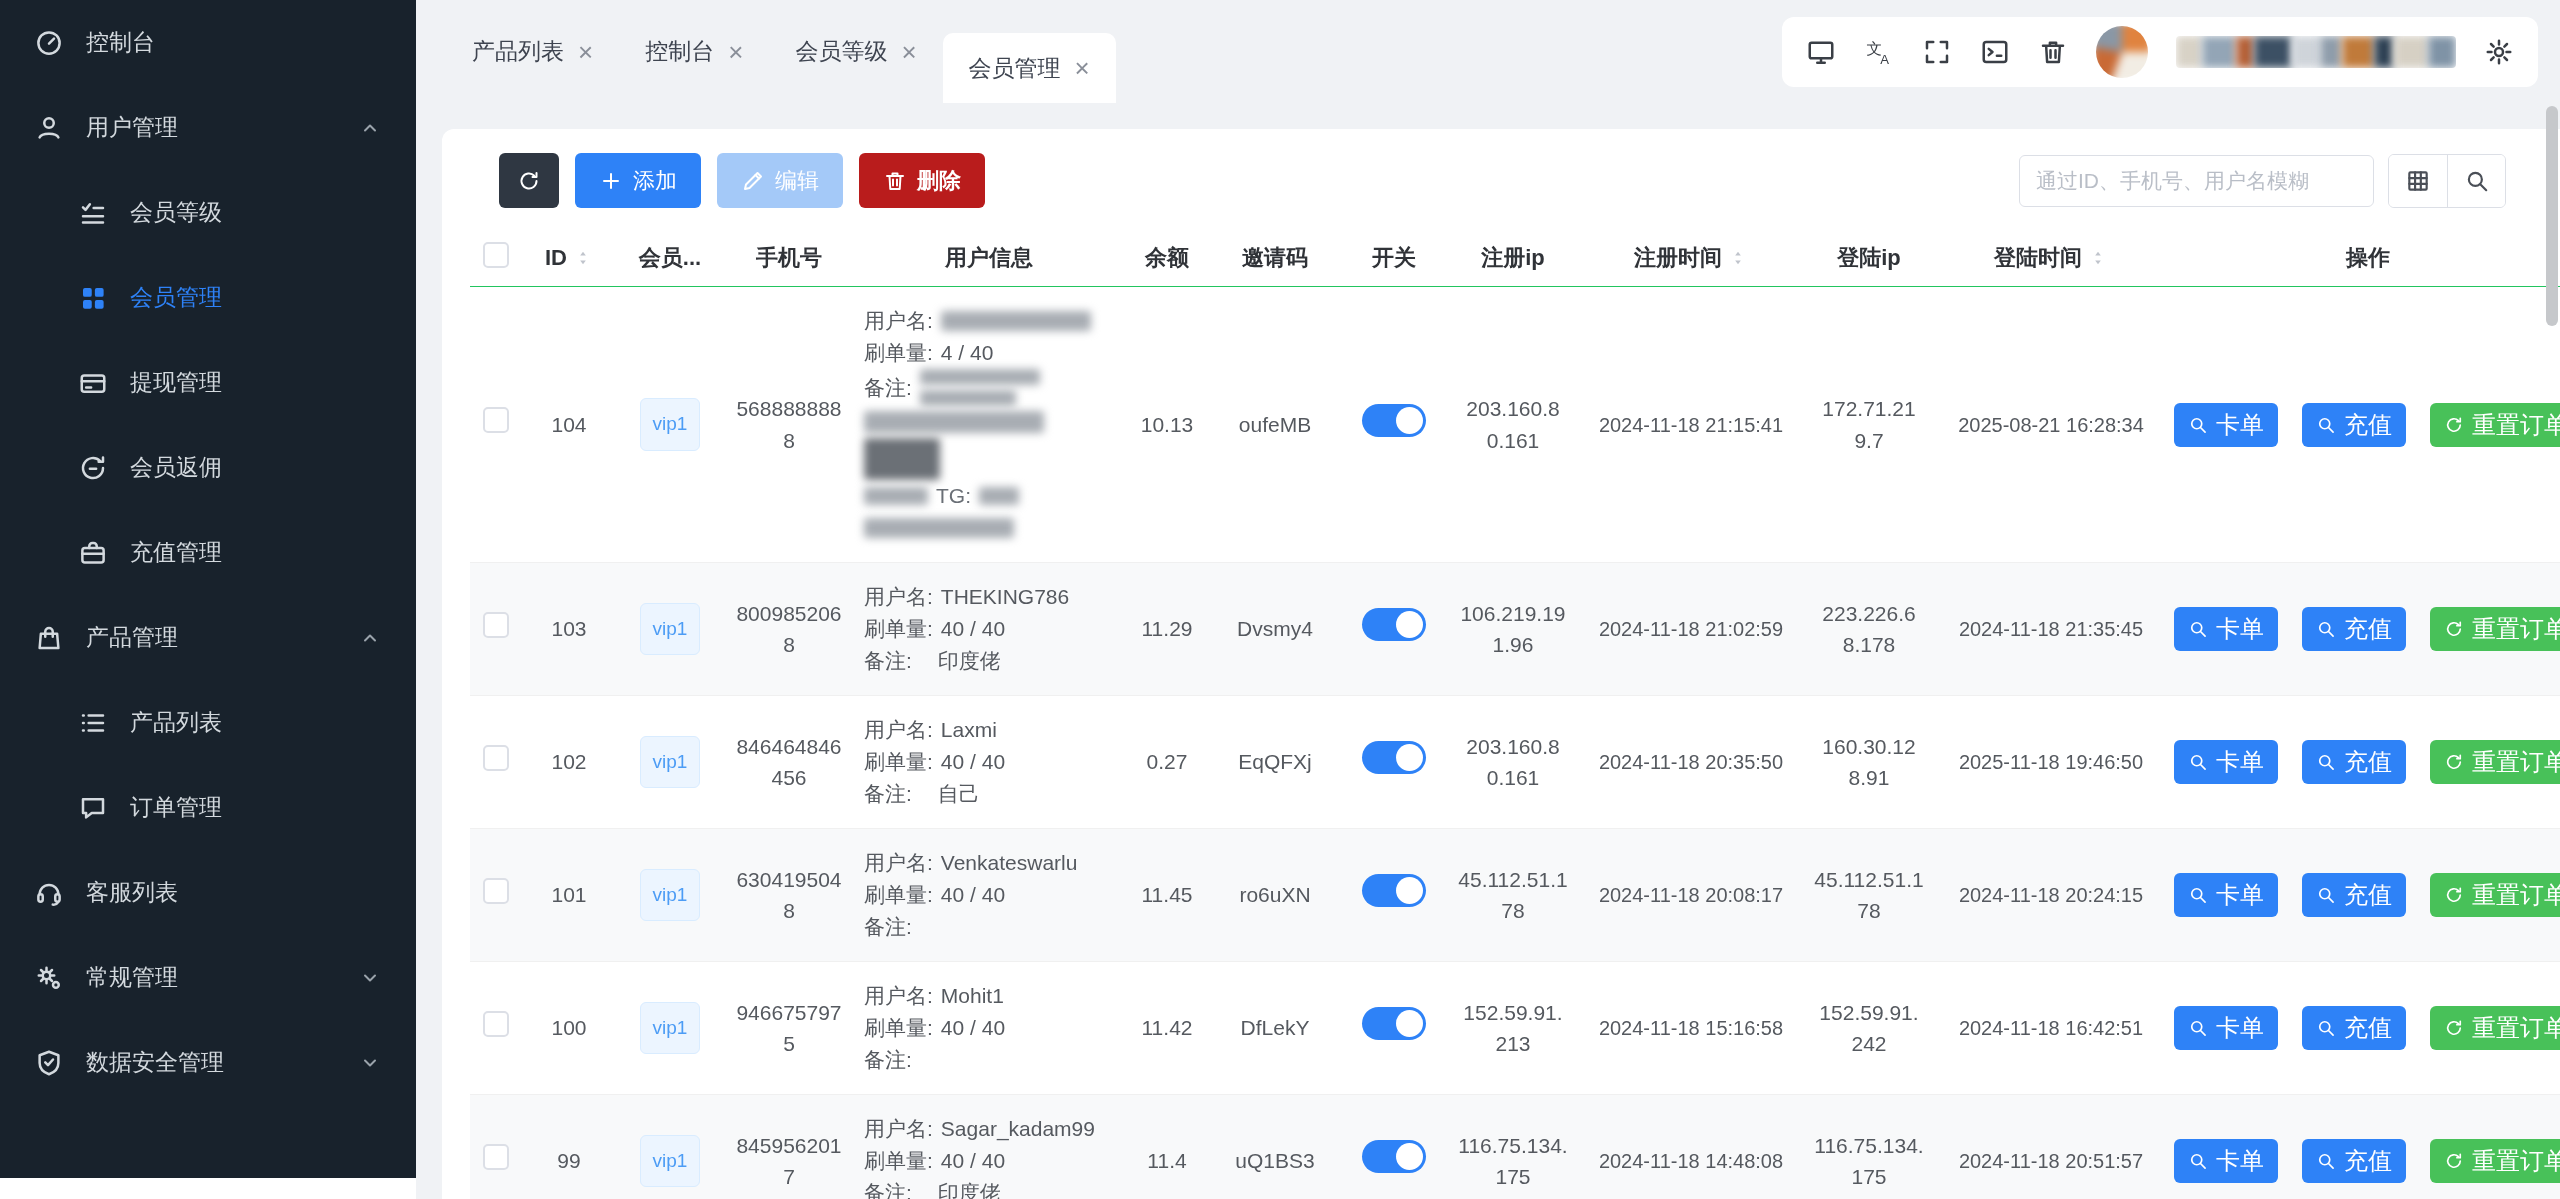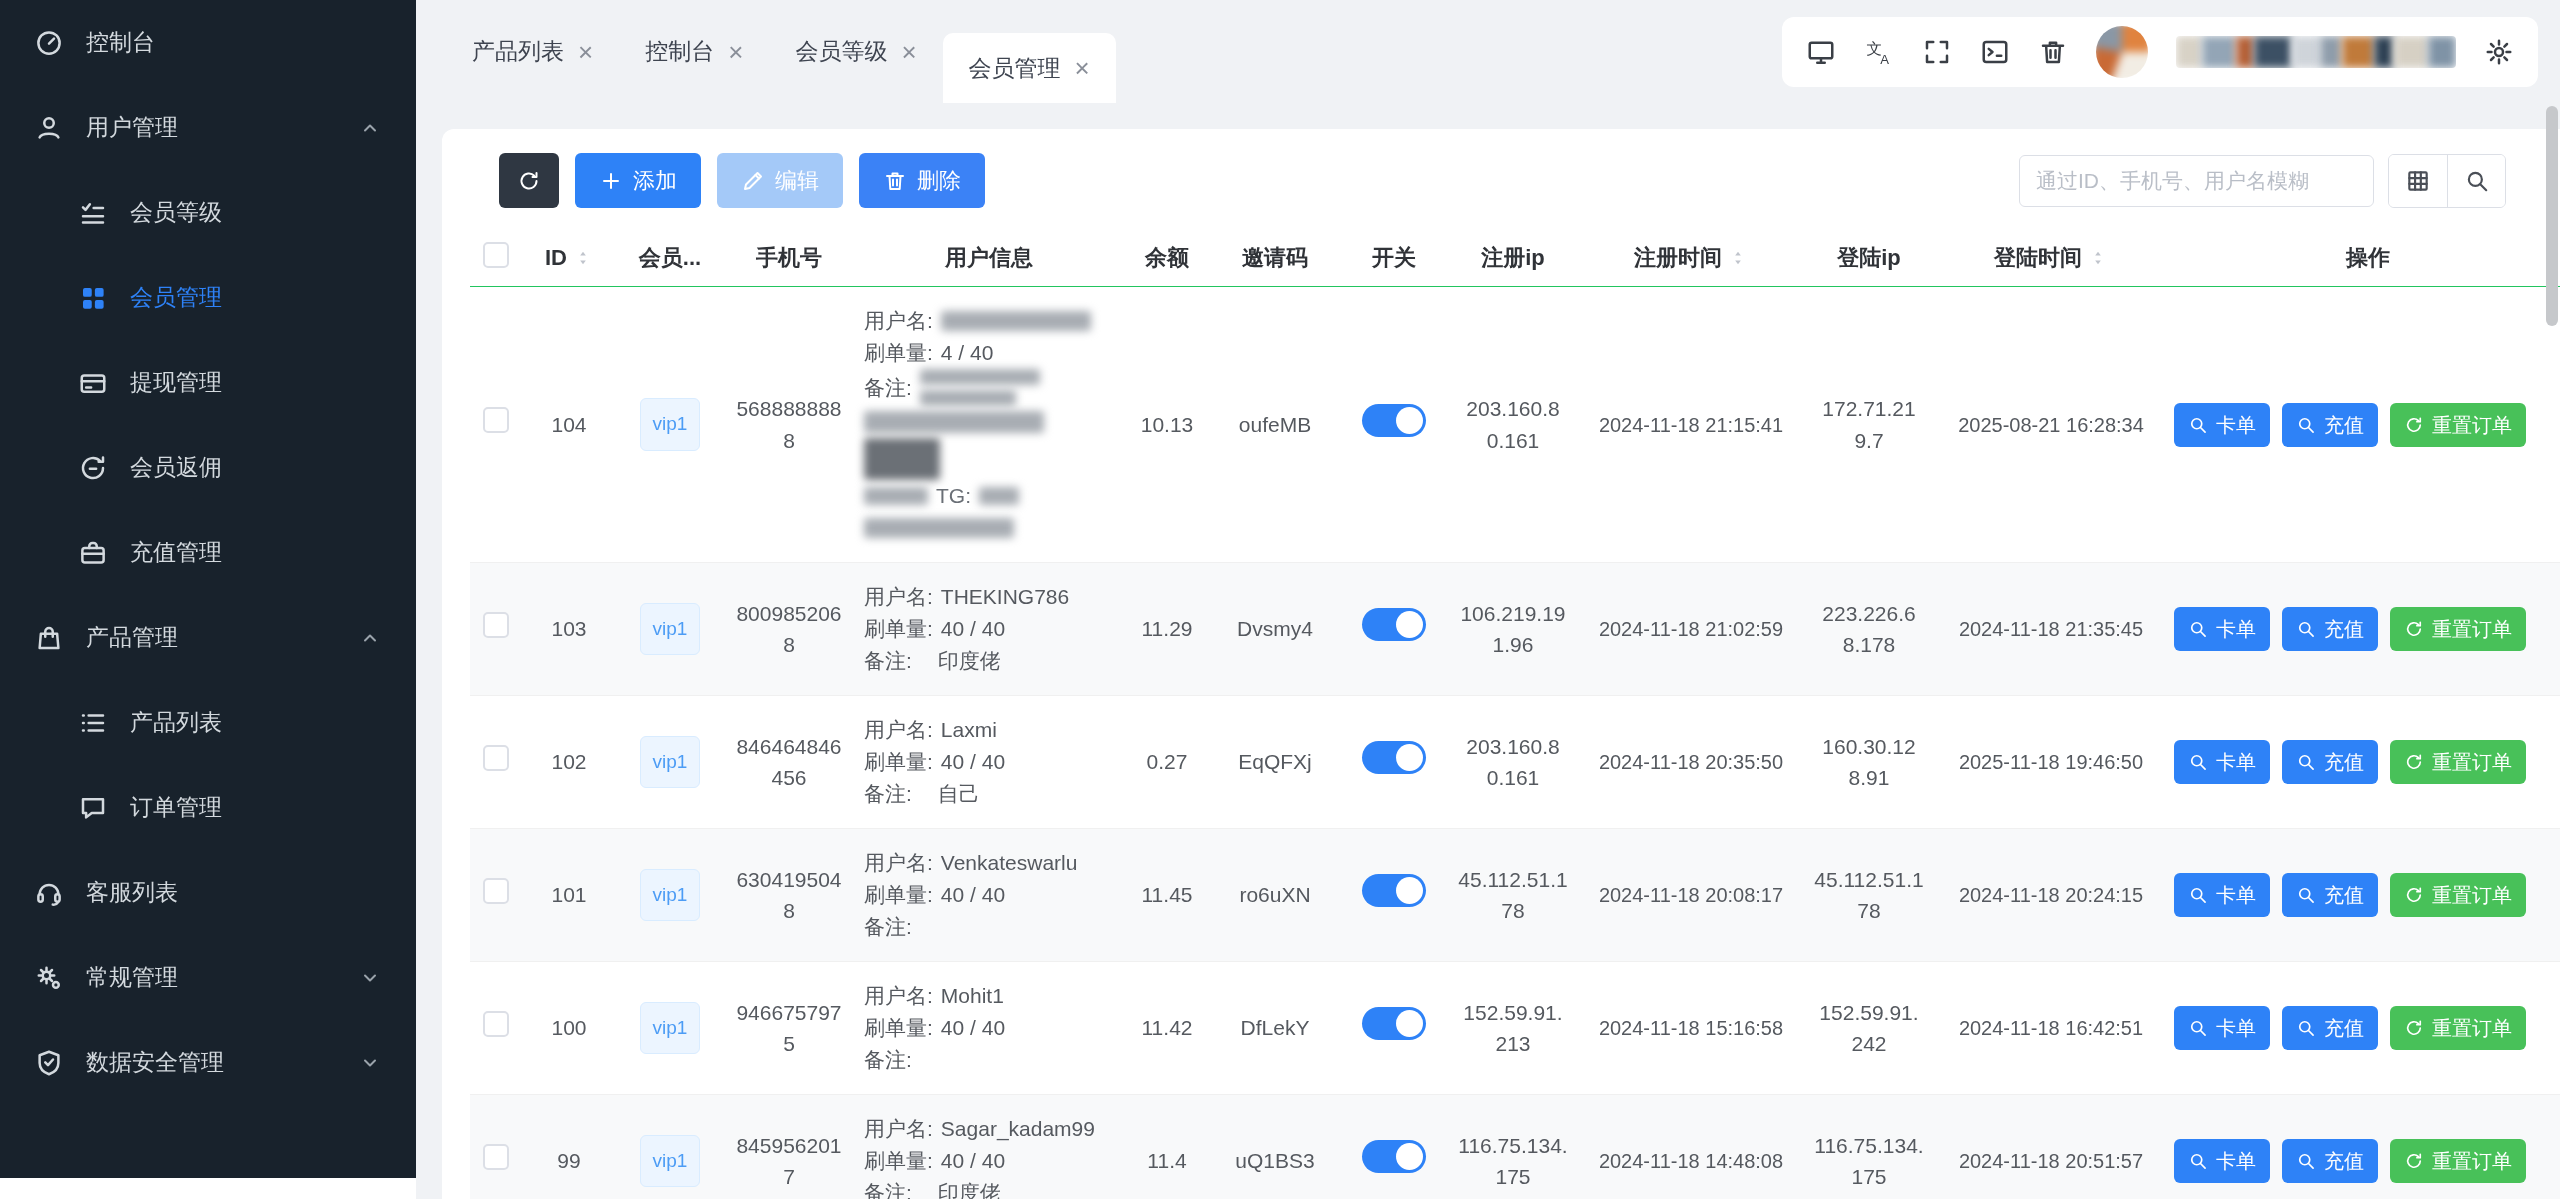--- a/index.html
+++ b/index.html
@@ -50,21 +50,21 @@
 
   
   .toolbar { display:flex; align-items:center; padding-right:54px; margin-bottom:22px;padding-left:29px; }
   .btn { height:55px; border:none; border-radius:6px; color:#fff; font-size:22px; display:inline-flex;
     align-items:center; justify-content:center; gap:10px; padding:0 24px; margin-right:16px; cursor:pointer;
     font-family:inherit; }
   .btn .i { width:24px; height:24px; }
   .btn-refresh { background:#2f3742; width:60px; padding:0; }
   .btn-add { background:#2e82f7; }
   .btn-edit { background:#a4c9f8; }
-  .btn-del { background:#3b82f6; }
+  .btn-del { background:#b91c1c;font-weight:bold; }
   .search-area { margin-left:auto; display:flex; align-items:center; }
   .search-input { width:355px; height:52px; border:1px solid #dcdfe6; border-radius:6px; padding:0 16px;
     font-size:21px; color:#333; outline:none; font-family:inherit; }
   .search-input::placeholder { color:#b9bec7; }
   .btn-group { display:flex; margin-left:14px; border:1px solid #dcdfe6; border-radius:6px; overflow:hidden; }
   .icon-btn { width:58px; height:52px; background:#fff; border:none; display:flex; align-items:center;
     justify-content:center; cursor:pointer; color:#4a4f57; }
   .icon-btn + .icon-btn { border-left:1px solid #dcdfe6; }
   .icon-btn .i { width:26px; height:26px; }
 
@@ -87,21 +87,21 @@
   .uinfo { text-align:left; }
   .uline { display:flex; align-items:center; gap:8px; min-height:32px; flex-wrap:wrap; }
   .ulabel { white-space:nowrap; }
   .remark-val { margin-left:18px; }
   .blurline { display:inline-block; background:#a8adb3; border-radius:3px; filter:blur(4px); vertical-align:middle; }
   .blurline.dark { background:#6b7076; }
   .blur-col { display:inline-flex; flex-direction:column; gap:5px; }
   .frag { color:#6a6f76; }
   td.actions { text-align:left; padding-left:6px; white-space:nowrap; }
   .act { display:inline-flex; align-items:center; gap:8px; height:44px; padding:0 14px; border-radius:6px;
-    color:#fff; font-size:20px; margin-right:12px; cursor:pointer; white-space:nowrap; }
+    color:#fff; font-size:24px; margin-right:24px; cursor:pointer; white-space:nowrap; }
   .act .i { width:20px; height:20px; }
   .act.blue { background:#2e82f7; }
   .act.green { background:#48c159; }
 
   
   .vscrollbar { position:absolute; right:2px; top:0; bottom:0; width:12px; }
   .vscrollbar .thumb { position:absolute; top:106px; width:12px; height:220px; border-radius:6px; background:#c6c8cb; }
 </style>
 </head>
 <body>

